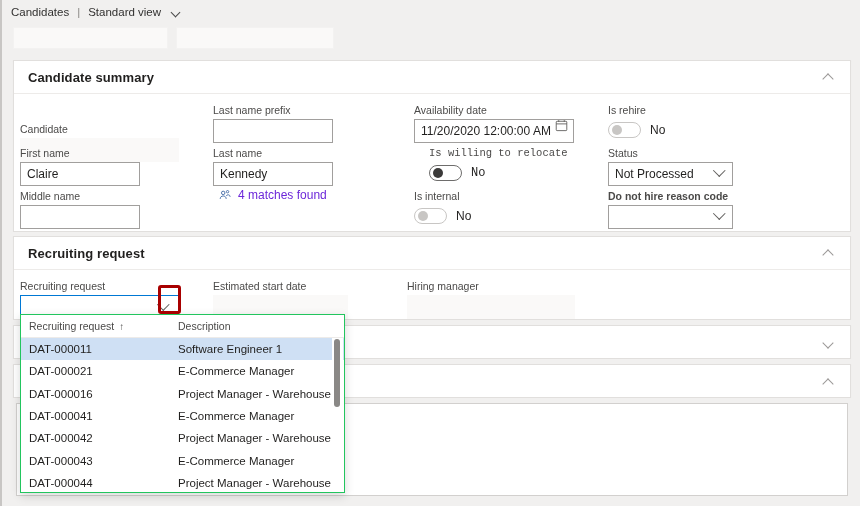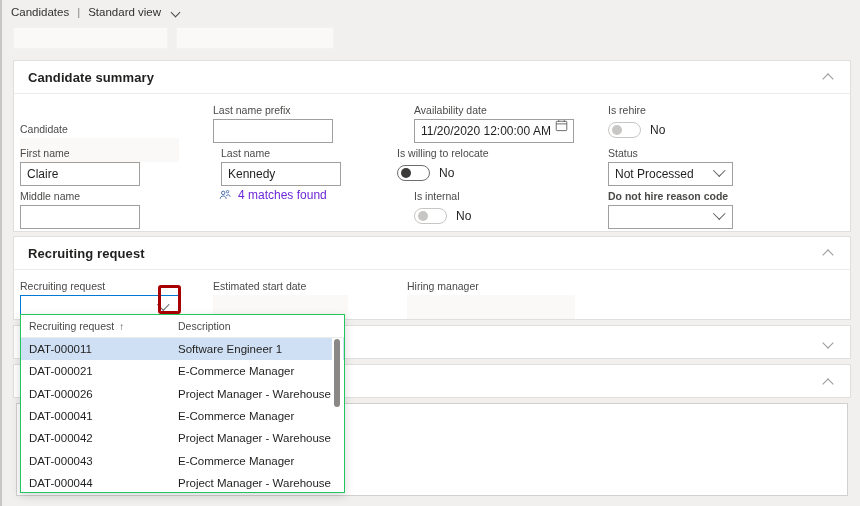--- a/index.html
+++ b/index.html
@@ -203,21 +203,21 @@
     </div>
     <div class="fld" style="left:6px; top:128px; width:120px;">
       <div class="fld-label">Middle name</div>
       <div class="fld-box"></div>
     </div>
 
     <div class="fld" style="left:199px; top:42px; width:120px;">
       <div class="fld-label">Last name prefix</div>
       <div class="fld-box"></div>
     </div>
-    <div class="fld" style="left:207px; top:85px; width:120px;">
+    <div class="fld" style="left:199px; top:85px; width:120px;">
       <div class="fld-label">Last name</div>
       <div class="fld-box">Kennedy</div>
     </div>
     <div class="matches" style="left:205px; top:127px;">
       <span style="line-height:0;">
         <svg width="12" height="12" viewBox="0 0 16 16">
           <circle cx="5.6" cy="5.2" r="2.3" fill="none" stroke="#2b579a" stroke-width="1.1"></circle>
           <path d="M1.6 13.2c0-2.4 1.8-3.9 4-3.9s4 1.5 4 3.9" fill="none" stroke="#2b579a" stroke-width="1.1"></path>
           <circle cx="11.4" cy="3.6" r="1.6" fill="none" stroke="#2b579a" stroke-width="1"></circle>
           <path d="M9.6 9.4c.5-1.1 1.3-1.7 2.5-1.7 1.7 0 2.7 1.1 2.7 2.8" fill="none" stroke="#2b579a" stroke-width="1"></path>
@@ -231,21 +231,21 @@
       <div class="fld-box combo">11/20/2020 12:00:00 AM</div>
       <span class="cal-icon" style="top:22px;">
         <svg width="13" height="13" viewBox="0 0 16 16">
           <rect x="1.5" y="2.8" width="13" height="11.5" rx="1" fill="none" stroke="#605e5c" stroke-width="1.1"></rect>
           <line x1="1.5" y1="6" x2="14.5" y2="6" stroke="#605e5c" stroke-width="1.1"></line>
           <line x1="4.6" y1="1.4" x2="4.6" y2="3.6" stroke="#605e5c" stroke-width="1.1"></line>
           <line x1="11.4" y1="1.4" x2="11.4" y2="3.6" stroke="#605e5c" stroke-width="1.1"></line>
         </svg>
       </span>
     </div>
-    <div class="fld" style="left:383px; top:85px; width:170px;">
+    <div class="fld" style="left:415px; top:85px; width:170px;font-family:Liberation Mono, monospace;">
       <div class="fld-label">Is willing to relocate</div>
       <div class="tog-row">
         <span class="tog">
             <span class="knob"></span>
           </span>
         <span class="tog-val">No</span>
       </div>
     </div>
     <div class="fld" style="left:400px; top:128px; width:170px;">
       <div class="fld-label">Is internal</div>
@@ -325,21 +325,21 @@
     <div id="lk-rows">
         <div class="lk-row sel">
           <span class="lk-c1">DAT-000011</span>
           <span class="lk-c2">Software Engineer 1</span>
         </div>
         <div class="lk-row">
           <span class="lk-c1">DAT-000021</span>
           <span class="lk-c2">E-Commerce Manager</span>
         </div>
         <div class="lk-row">
-          <span class="lk-c1">DAT-000026</span>
+          <span class="lk-c1">DAT-000016</span>
           <span class="lk-c2">Project Manager - Warehouse</span>
         </div>
         <div class="lk-row">
           <span class="lk-c1">DAT-000041</span>
           <span class="lk-c2">E-Commerce Manager</span>
         </div>
         <div class="lk-row">
           <span class="lk-c1">DAT-000042</span>
           <span class="lk-c2">Project Manager - Warehouse</span>
         </div>

